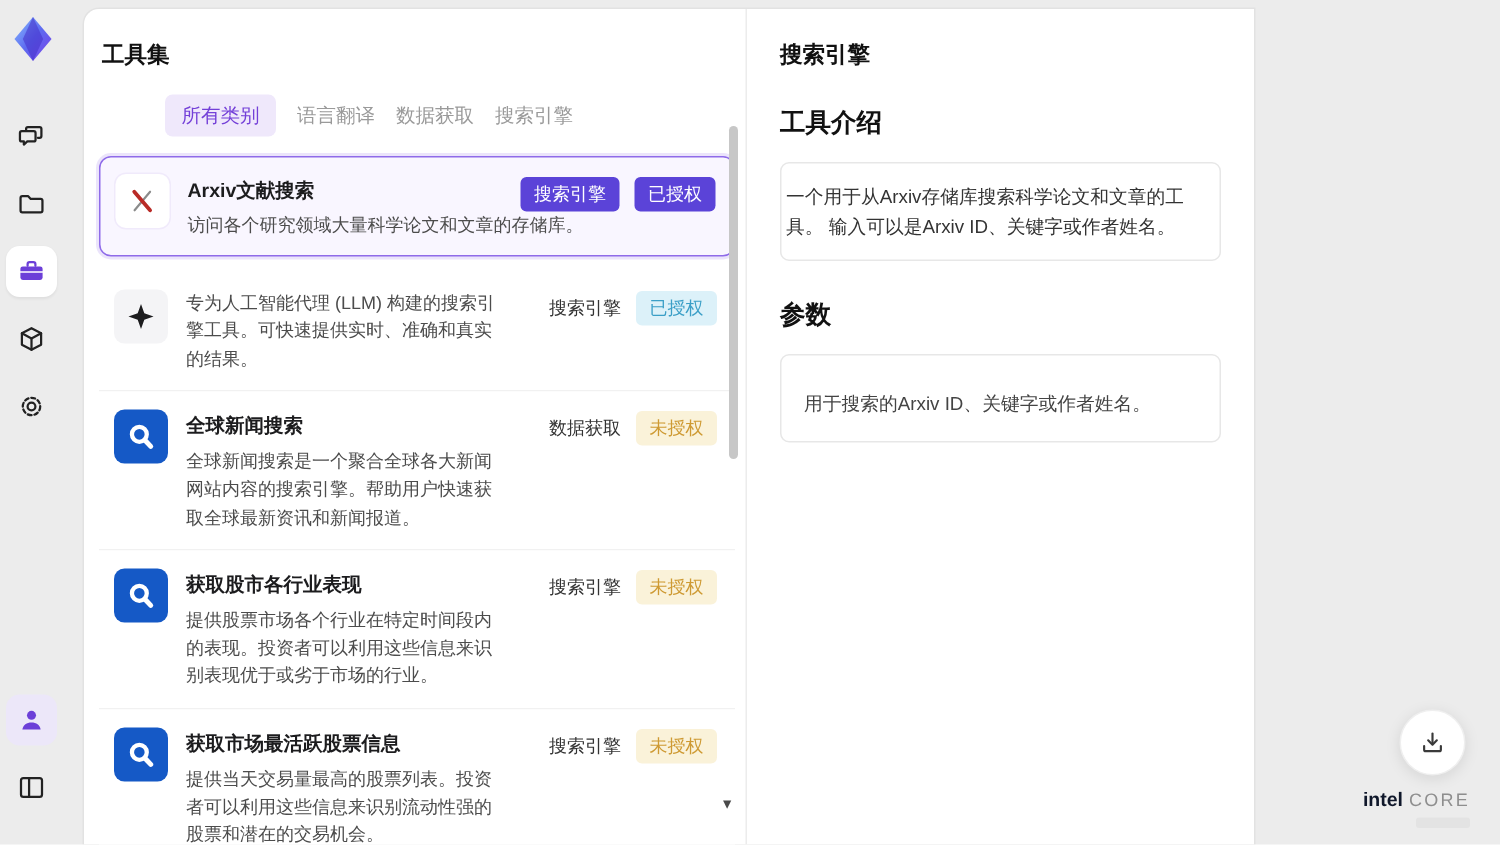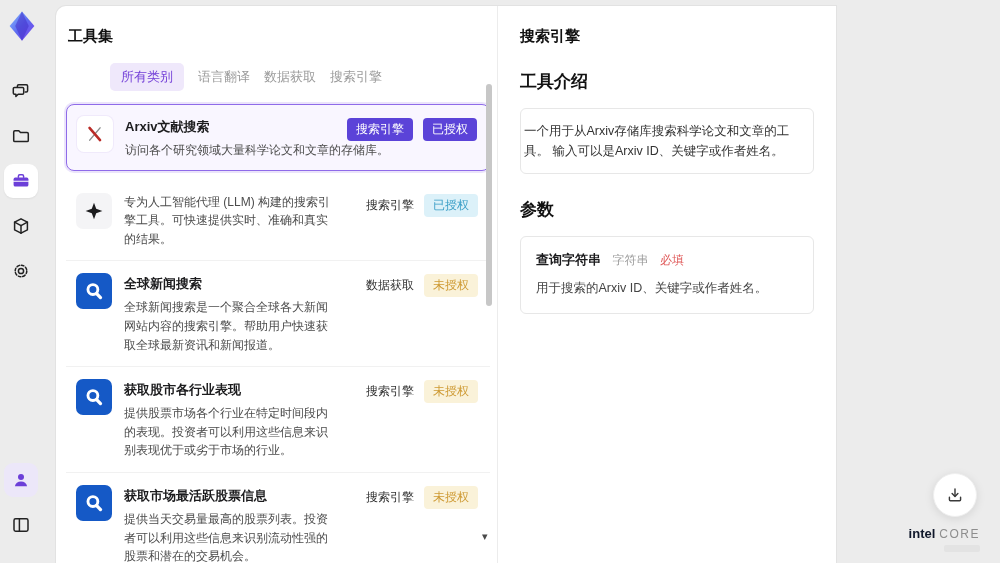--- a/index.html
+++ b/index.html
@@ -246,25 +246,20 @@
 
   <div class="scroll-thumb"></div>
   <div class="scroll-down">▾</div>
 
   <div class="detail-pane">
     <div class="detail-title">搜索引擎</div>
     <div class="section-heading">工具介绍</div>
     <div class="intro-box">一个用于从Arxiv存储库搜索科学论文和文章的工具。 输入可以是Arxiv ID、关键字或作者姓名。</div>
     <div class="section-heading">参数</div>
     <div class="param-box">
-      <div class="param-head">
-        <span class="param-name">查询字符串</span>
-        <span class="param-type">字符串</span>
-        <span class="param-required">必填</span>
-      </div>
       <div class="param-desc">用于搜索的Arxiv ID、关键字或作者姓名。</div>
     </div>
   </div>
 </div>
 
 <div class="fab">
     <svg viewBox="0 0 20 20" stroke="#3a3a3a" fill="none" stroke-width="1.6" stroke-linecap="round" stroke-linejoin="round">
       <path d="M10 3.4v7.8"></path>
       <path d="M6.8 8.4l3.2 3.2 3.2-3.2"></path>
       <path d="M3.8 12.6v2.7c0 .6.5 1.1 1.1 1.1h10.2c.6 0 1.1-.5 1.1-1.1v-2.7"></path>

